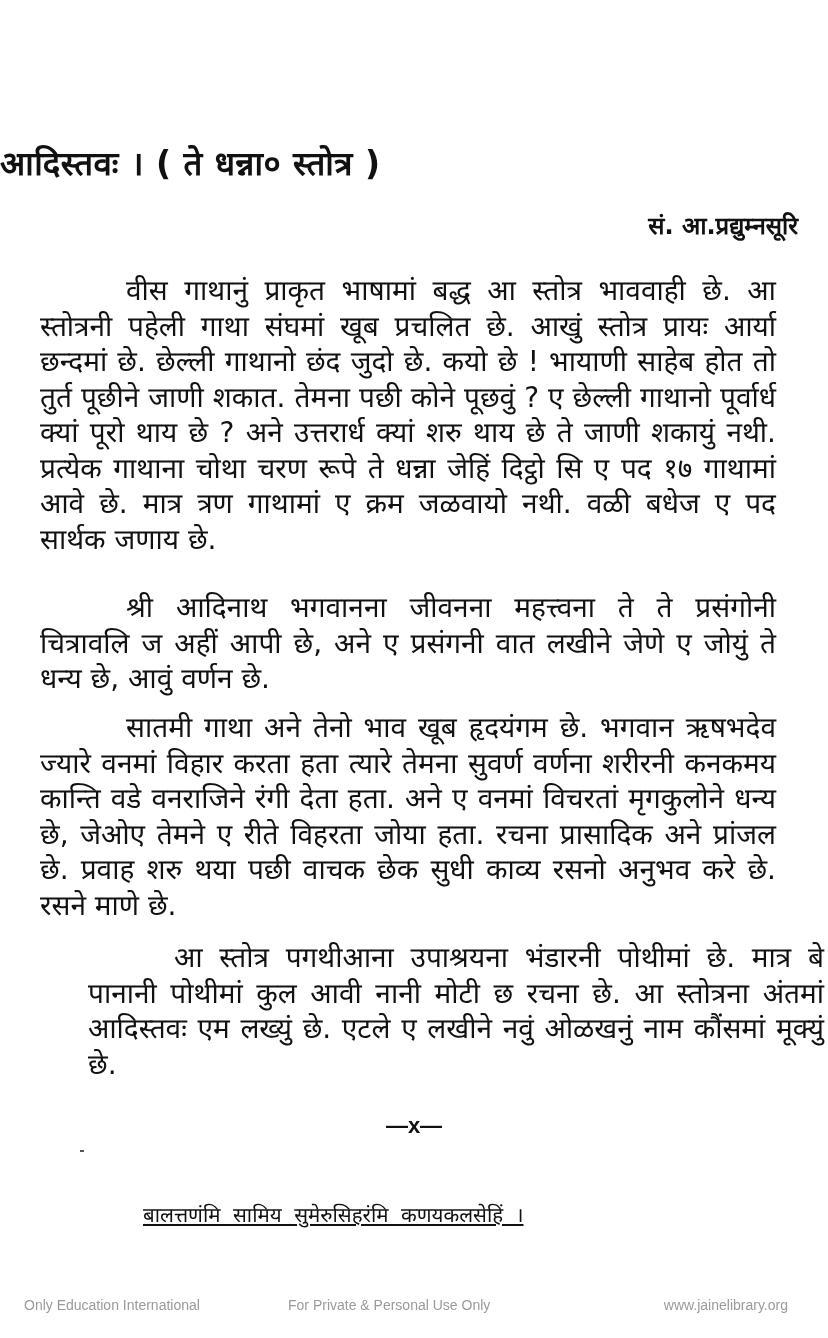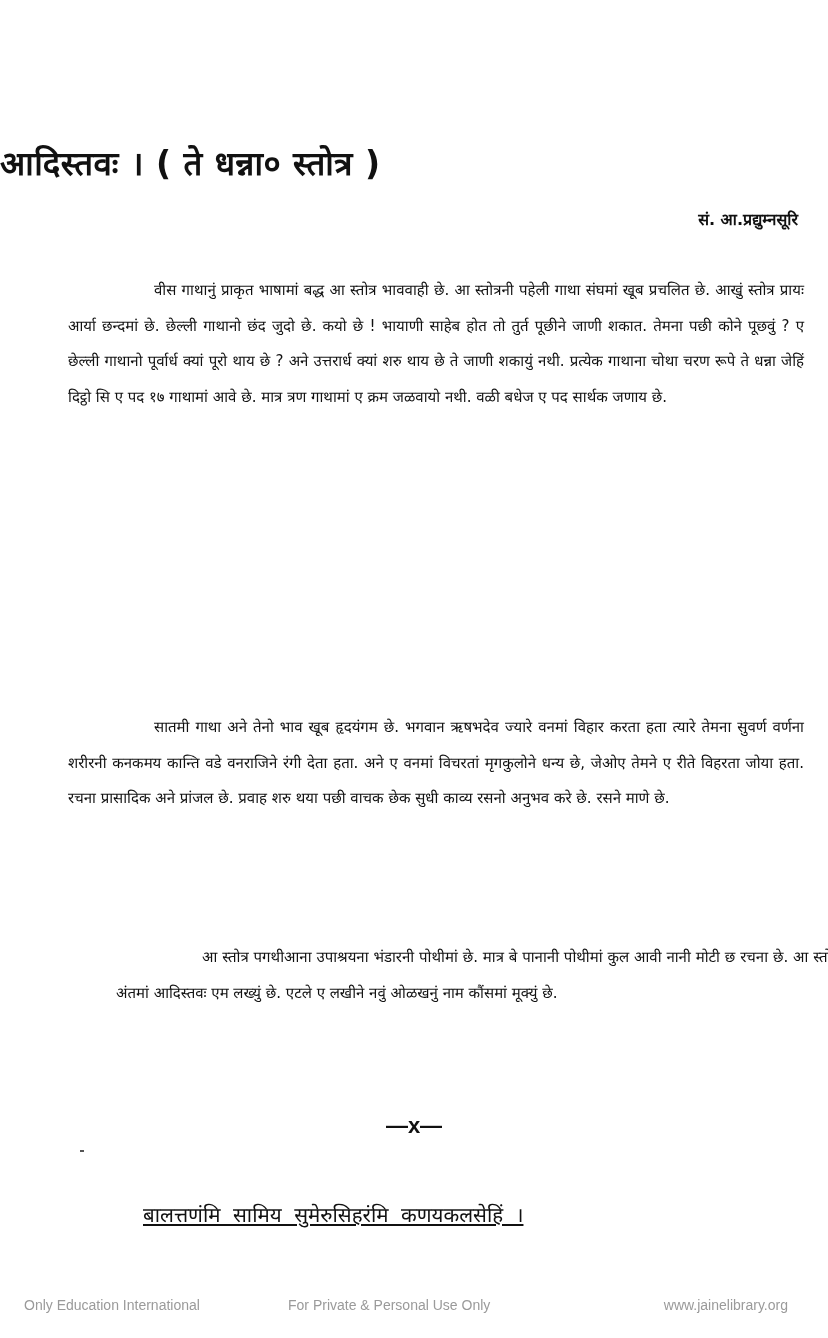--- a/index.html
+++ b/index.html
@@ -28,28 +28,28 @@
       width: 828px;
       text-align: left;
       font-size: 33px;
       font-weight: bold;
       letter-spacing: 0.5px;
     }
     .author {
       position: absolute;
       top: 208px;
       right: 30px;
-      font-size: 16px;
+      font-size: 24px;
       font-weight: bold;
     }
     .body-text {
       position: absolute;
-      left: 68px;
+      left: 40px;
       width: 736px;
-      font-size: 15px;
+      font-size: 28px;
       line-height: 35.5px;
       text-align: justify;
     }
     .para {
       margin: 0;
       text-indent: 86px;
       text-align: justify;
       text-align-last: left;
     }
     .p1 { top: 273px; }
@@ -104,20 +104,23 @@
 <div class="page">
 
   <div class="title">आदिस्तवः । ( ते धन्ना० स्तोत्र )</div>
 
   <div class="author">सं. आ.प्रद्युम्नसूरि</div>
 
   <div class="body-text p1">
     <p class="para">वीस गाथानुं प्राकृत भाषामां बद्ध आ स्तोत्र भाववाही छे. आ स्तोत्रनी पहेली गाथा संघमां खूब प्रचलित छे. आखुं स्तोत्र प्रायः आर्या छन्दमां छे. छेल्ली गाथानो छंद जुदो छे. कयो छे ! भायाणी साहेब होत तो तुर्त पूछीने जाणी शकात. तेमना पछी कोने पूछवुं ? ए छेल्ली गाथानो पूर्वार्ध क्यां पूरो थाय छे ? अने उत्तरार्ध क्यां शरु थाय छे ते जाणी शकायुं नथी. प्रत्येक गाथाना चोथा चरण रूपे ते धन्ना जेहिं दिट्ठो सि ए पद १७ गाथामां आवे छे. मात्र त्रण गाथामां ए क्रम जळवायो नथी. वळी बधेज ए पद सार्थक जणाय छे.</p>
   </div>
 
+  <div class="body-text p2">
+    <p class="para">श्री आदिनाथ भगवानना जीवनना महत्त्वना ते ते प्रसंगोनी चित्रावलि ज अहीं आपी छे, अने ए प्रसंगनी वात लखीने जेणे ए जोयुं ते धन्य छे, आवुं वर्णन छे.</p>
+  </div>
 
   <div class="body-text p3">
     <p class="para">सातमी गाथा अने तेनो भाव खूब हृदयंगम छे. भगवान ऋषभदेव ज्यारे वनमां विहार करता हता त्यारे तेमना सुवर्ण वर्णना शरीरनी कनकमय कान्ति वडे वनराजिने रंगी देता हता. अने ए वनमां विचरतां मृगकुलोने धन्य छे, जेओए तेमने ए रीते विहरता जोया हता. रचना प्रासादिक अने प्रांजल छे. प्रवाह शरु थया पछी वाचक छेक सुधी काव्य रसनो अनुभव करे छे. रसने माणे छे.</p>
   </div>
 
   <div class="body-text p4">
     <p class="para">आ स्तोत्र पगथीआना उपाश्रयना भंडारनी पोथीमां छे. मात्र बे पानानी पोथीमां कुल आवी नानी मोटी छ रचना छे. आ स्तोत्रना अंतमां आदिस्तवः एम लख्युं छे. एटले ए लखीने नवुं ओळखनुं नाम कौंसमां मूक्युं छे.</p>
   </div>
 
   <div class="separator">—x—</div>

